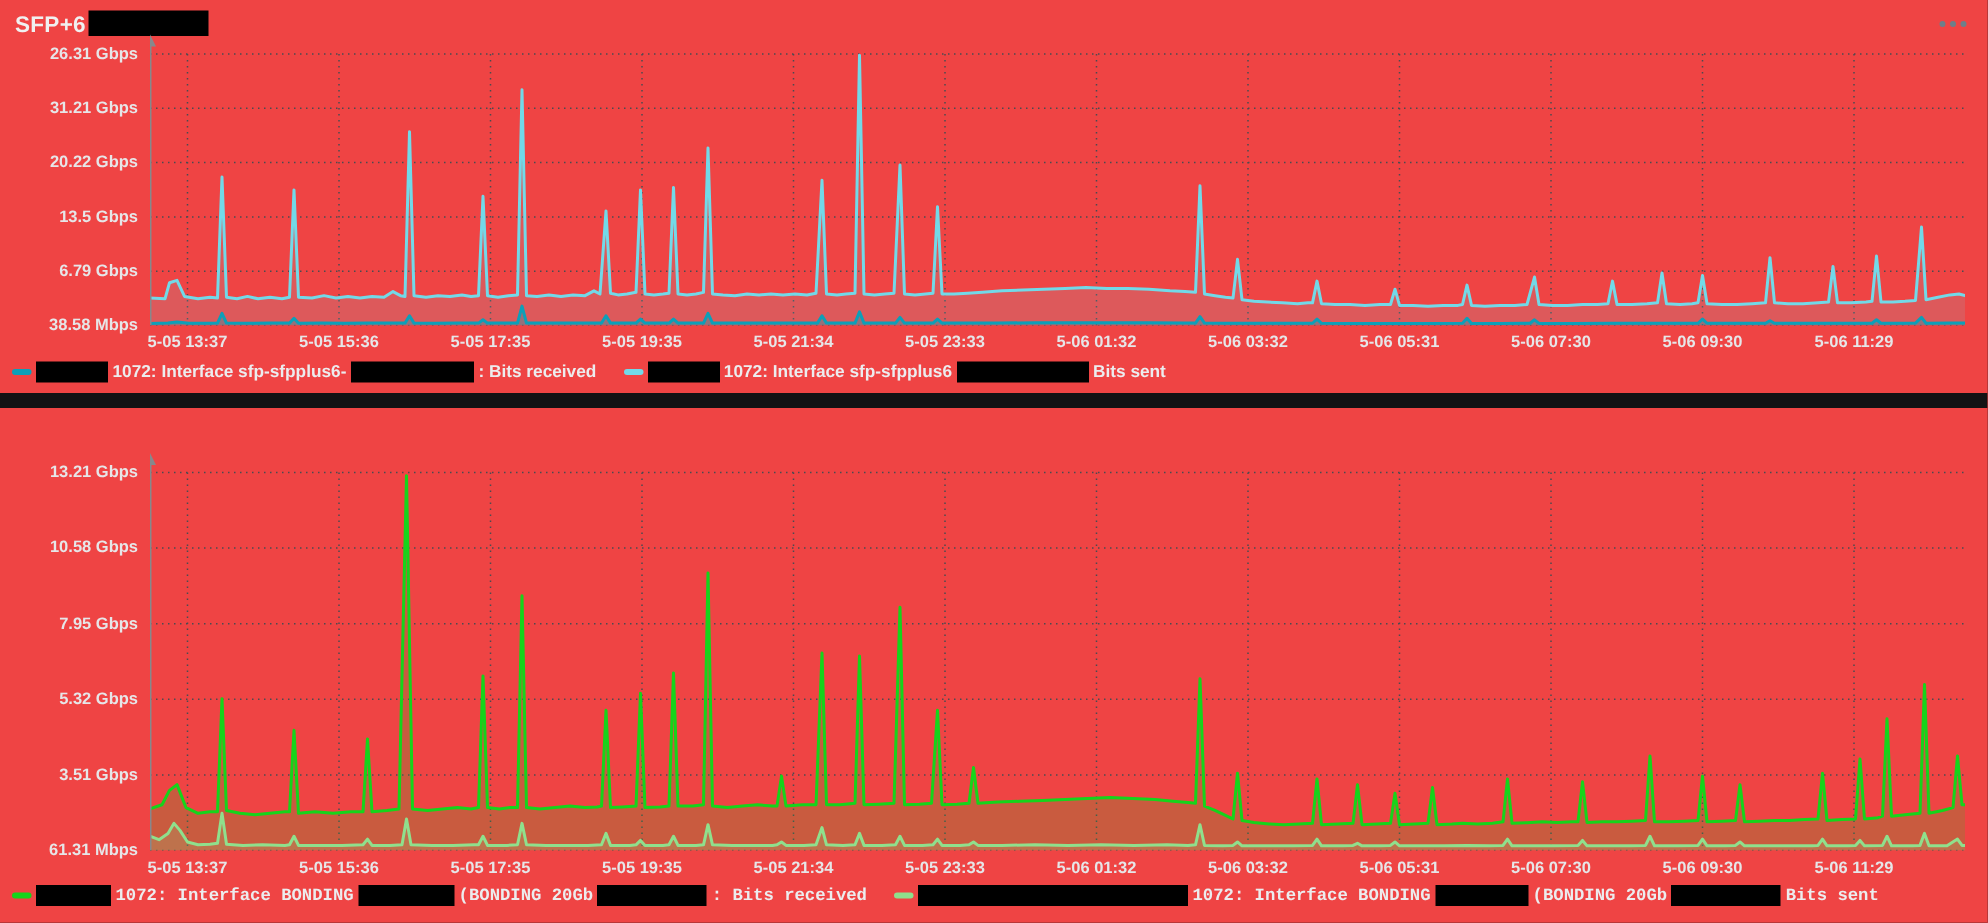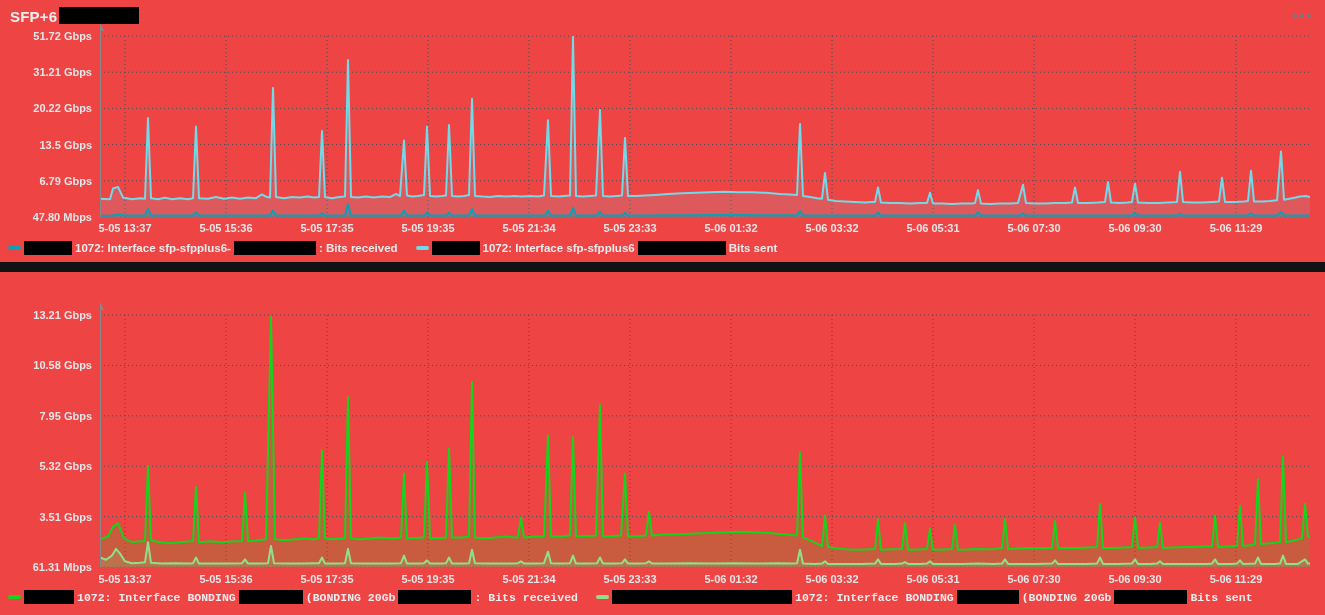--- a/index.html
+++ b/index.html
@@ -31,26 +31,26 @@
   <div class="panel-header">
     <span class="panel-title">SFP+6</span>
     <span class="redact title-redact" id="tr-0" style="width: 80px;"></span>
     <span class="menu-dots">
         <i></i>
         <i></i>
         <i></i>
       </span>
   </div>
   <div id="ylabels-0">
-      <span class="y-label" style="top: 29px;">51.72 Gbps</span>
+      <span class="y-label" style="top: 29px;">26.31 Gbps</span>
       <span class="y-label" style="top: 65.2px;">31.21 Gbps</span>
       <span class="y-label" style="top: 101.4px;">20.22 Gbps</span>
       <span class="y-label" style="top: 137.6px;">13.5 Gbps</span>
       <span class="y-label" style="top: 173.8px;">6.79 Gbps</span>
-      <span class="y-label" style="top: 210px;">47.80 Mbps</span>
+      <span class="y-label" style="top: 210px;">38.58 Mbps</span>
     </div>
   <div id="plot-0">
       <svg viewBox="0 -14 1210 195" width="1210" height="195" class="plot-svg" style="left: 100px; top: 22px;">
         <g stroke="#4b4b50" stroke-width="1" stroke-dasharray="1 3">
           <line x1="0" y1="0" x2="1210" y2="0"></line>
           <line x1="0" y1="36.2" x2="1210" y2="36.2"></line>
           <line x1="0" y1="72.4" x2="1210" y2="72.4"></line>
           <line x1="0" y1="108.6" x2="1210" y2="108.6"></line>
           <line x1="0" y1="144.8" x2="1210" y2="144.8"></line>
           <line x1="0" y1="181" x2="1210" y2="181"></line>

